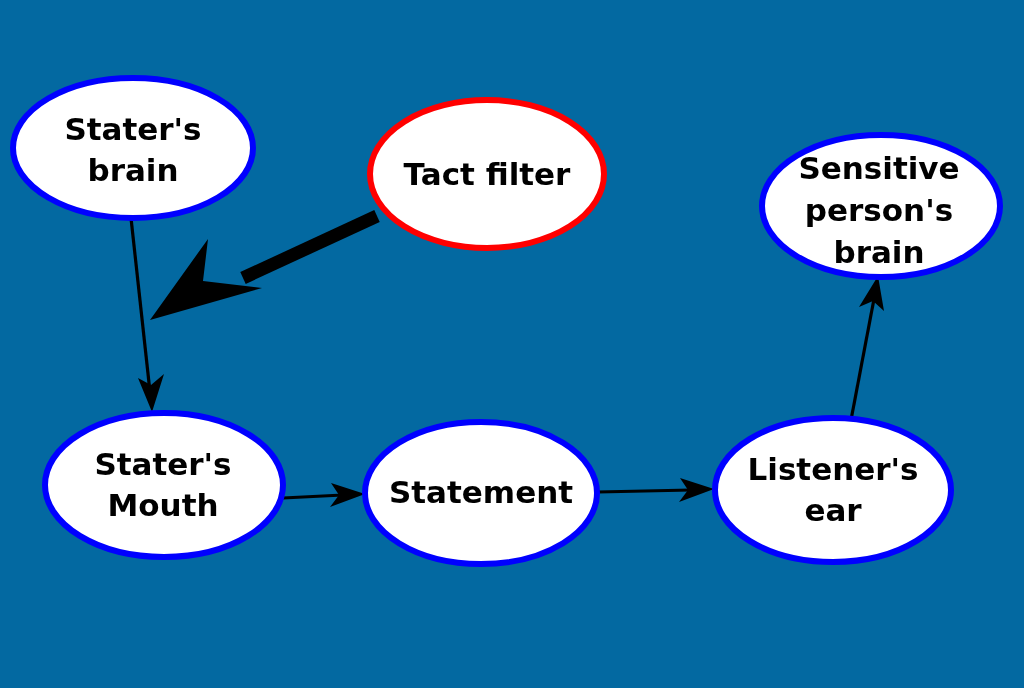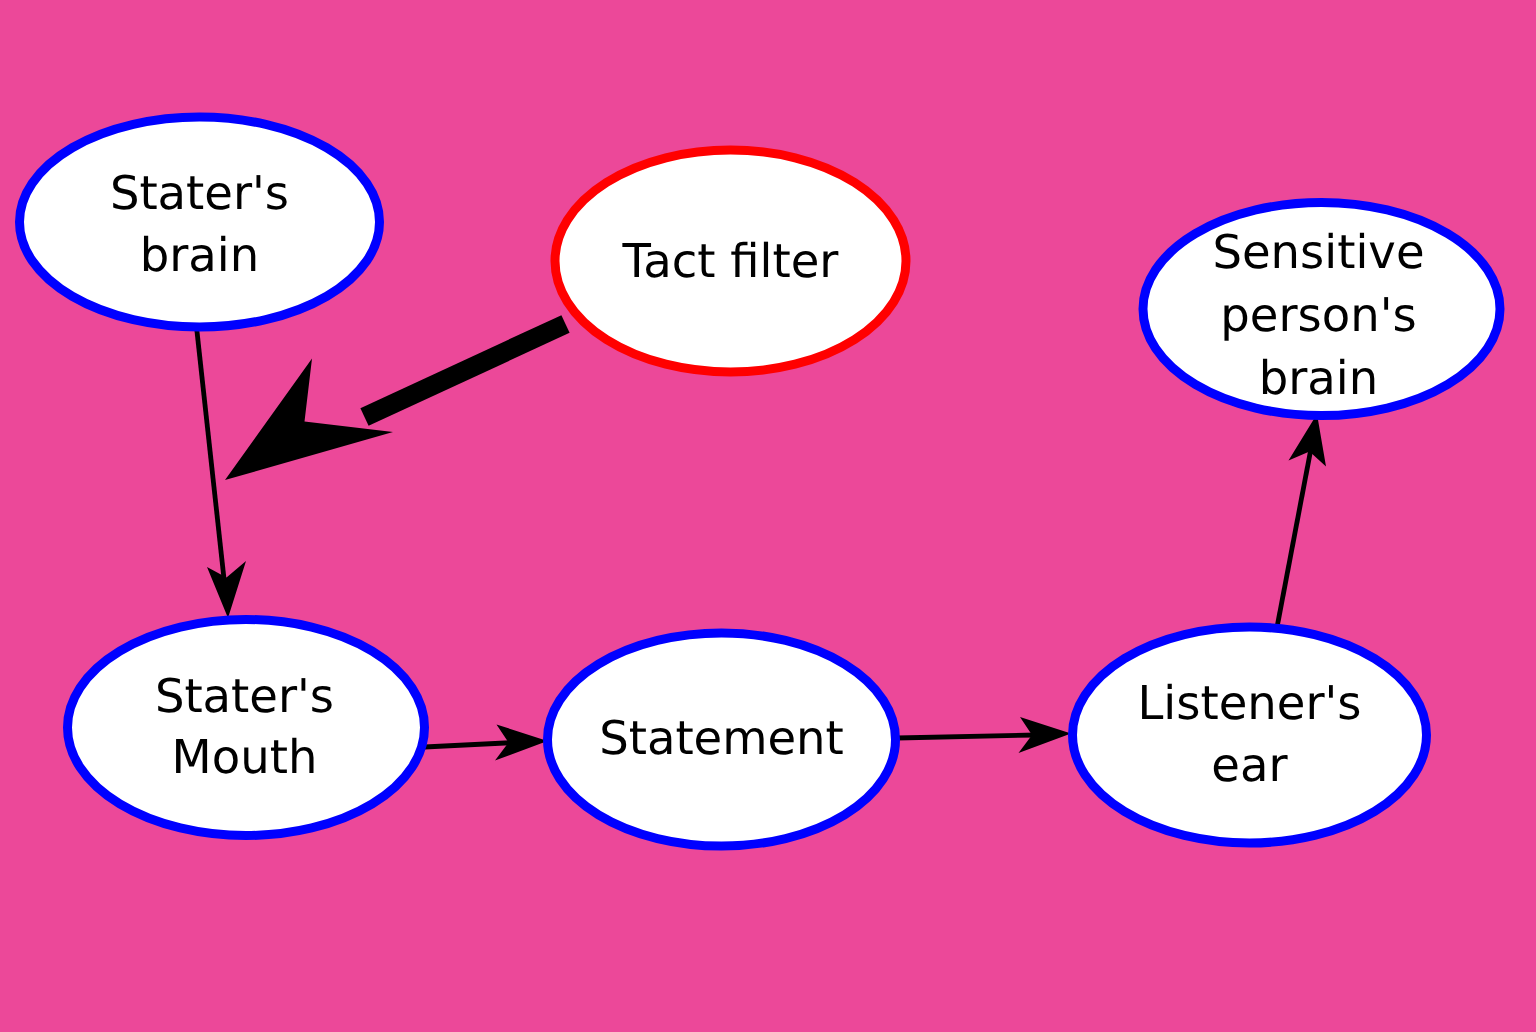--- a/index.html
+++ b/index.html
@@ -11,21 +11,22 @@
   body {
     width: 1024px;
     height: 688px;
     overflow: hidden;
     font-family: "DejaVu Sans", sans-serif;
   }
   #canvas-root {
     position: relative;
     width: 1024px;
     height: 688px;
-    background: #ec4899;
+    background: #0369a1;
+    font-weight: bold;
   }
   #diagram-svg {
     position: absolute;
     top: 0;
     left: 0;
     width: 1024px;
     height: 688px;
     display: block;
   }
   .node-ellipse {

